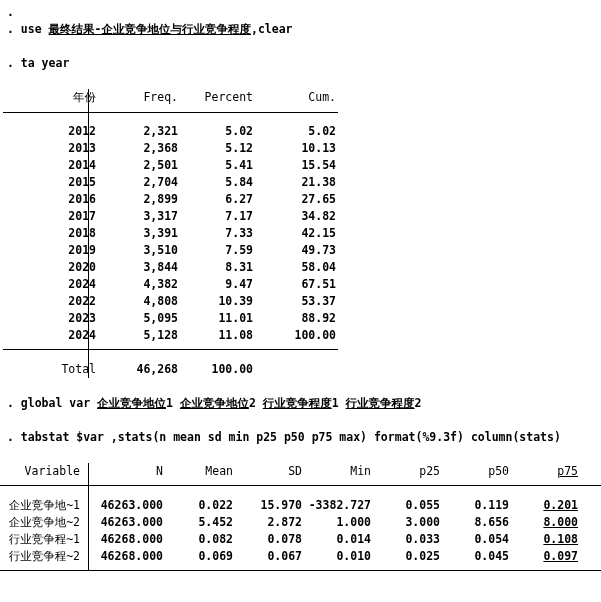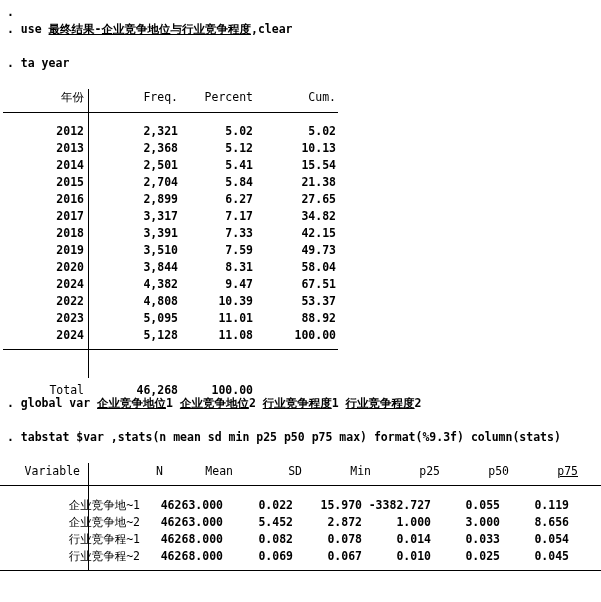--- a/index.html
+++ b/index.html
@@ -10,21 +10,21 @@
   }
   #console{padding-top:4px;}
   .line{height:17px;line-height:17px;white-space:pre;padding-left:7px;}
   .cmd{font-weight:bold;}
   .u{text-decoration:underline;}
   .tbl{position:relative;padding-left:0;}
   .trow{position:relative;height:17px;line-height:17px;}
   .cell{position:absolute;top:0;text-align:right;white-space:pre;}
   .val{font-weight:bold;}
   
-  .t1 .c0{left:4px;width:80px;}
+  .t1 .c0{left:16px;width:80px;}
   .t1 .c1{left:90px;width:80px;padding-left:8px;}
   .t1 .c2{left:170px;width:83px;}
   .t1 .c3{left:253px;width:83px;}
   
   .t2 .c0{left:0;width:80px;}
   .t2 .c1{left:97px;width:66px;}
   .t2 .c2{left:167px;width:66px;}
   .t2 .c3{left:236px;width:66px;}
   .t2 .c4{left:305px;width:66px;}
   .t2 .c5{left:374px;width:66px;}
@@ -130,21 +130,21 @@
           <span class="cell c3 val">88.92</span>
         </div>
         <div class="trow">
           <span class="cell c0 val">2024</span>
           <span class="cell c1 val">5,128</span>
           <span class="cell c2 val">11.08</span>
           <span class="cell c3 val">100.00</span>
         </div>
       </div>
     <div class="hline" style="left:3px;top:260px;width:335px;"></div>
-    <div class="trow" style="position:absolute;top:272px;left:0;right:0;margin-top:21px;">
+    <div class="trow" style="position:absolute;top:272px;left:0;right:0;">
       <span class="cell c0">Total</span>
       <span class="cell c1 val">46,268</span>
       <span class="cell c2 val">100.00</span>
     </div>
     <div class="vline" style="left:88px;height:289px;"></div>
   </div>
 
   <div class="line"></div>
 
   <div class="line cmd"><span>. global var </span><span id="global-vars"><span class="u">企业竞争地位</span><span>1 </span><span class="u">企业竞争地位</span><span>2 </span><span class="u">行业竞争程度</span><span>1 </span><span class="u">行业竞争程度</span><span>2</span></span></div>
@@ -160,21 +160,21 @@
       <span class="cell c0">Variable</span>
       <span class="cell c1">N</span>
       <span class="cell c2">Mean</span>
       <span class="cell c3">SD</span>
       <span class="cell c4">Min</span>
       <span class="cell c5">p25</span>
       <span class="cell c6">p50</span>
       <span class="cell c7">p75</span>
     </div>
     <div class="hline" style="left:0;top:22px;width:601px;"></div>
-    <div id="stats-rows" style="position:absolute;top:34px;left:16px;right:0;padding-left:44px;">
+    <div id="stats-rows" style="position:absolute;top:34px;left:0;right:0;">
         <div class="trow">
           <span class="cell c0">企业竞争地~1</span>
           <span class="cell c1 val">46263.000</span>
           <span class="cell c2 val">0.022</span>
           <span class="cell c3 val">15.970</span>
           <span class="cell c4 val">-3382.727</span>
           <span class="cell c5 val">0.055</span>
           <span class="cell c6 val">0.119</span>
           <span class="cell c7 val">0.201</span>
         </div>

